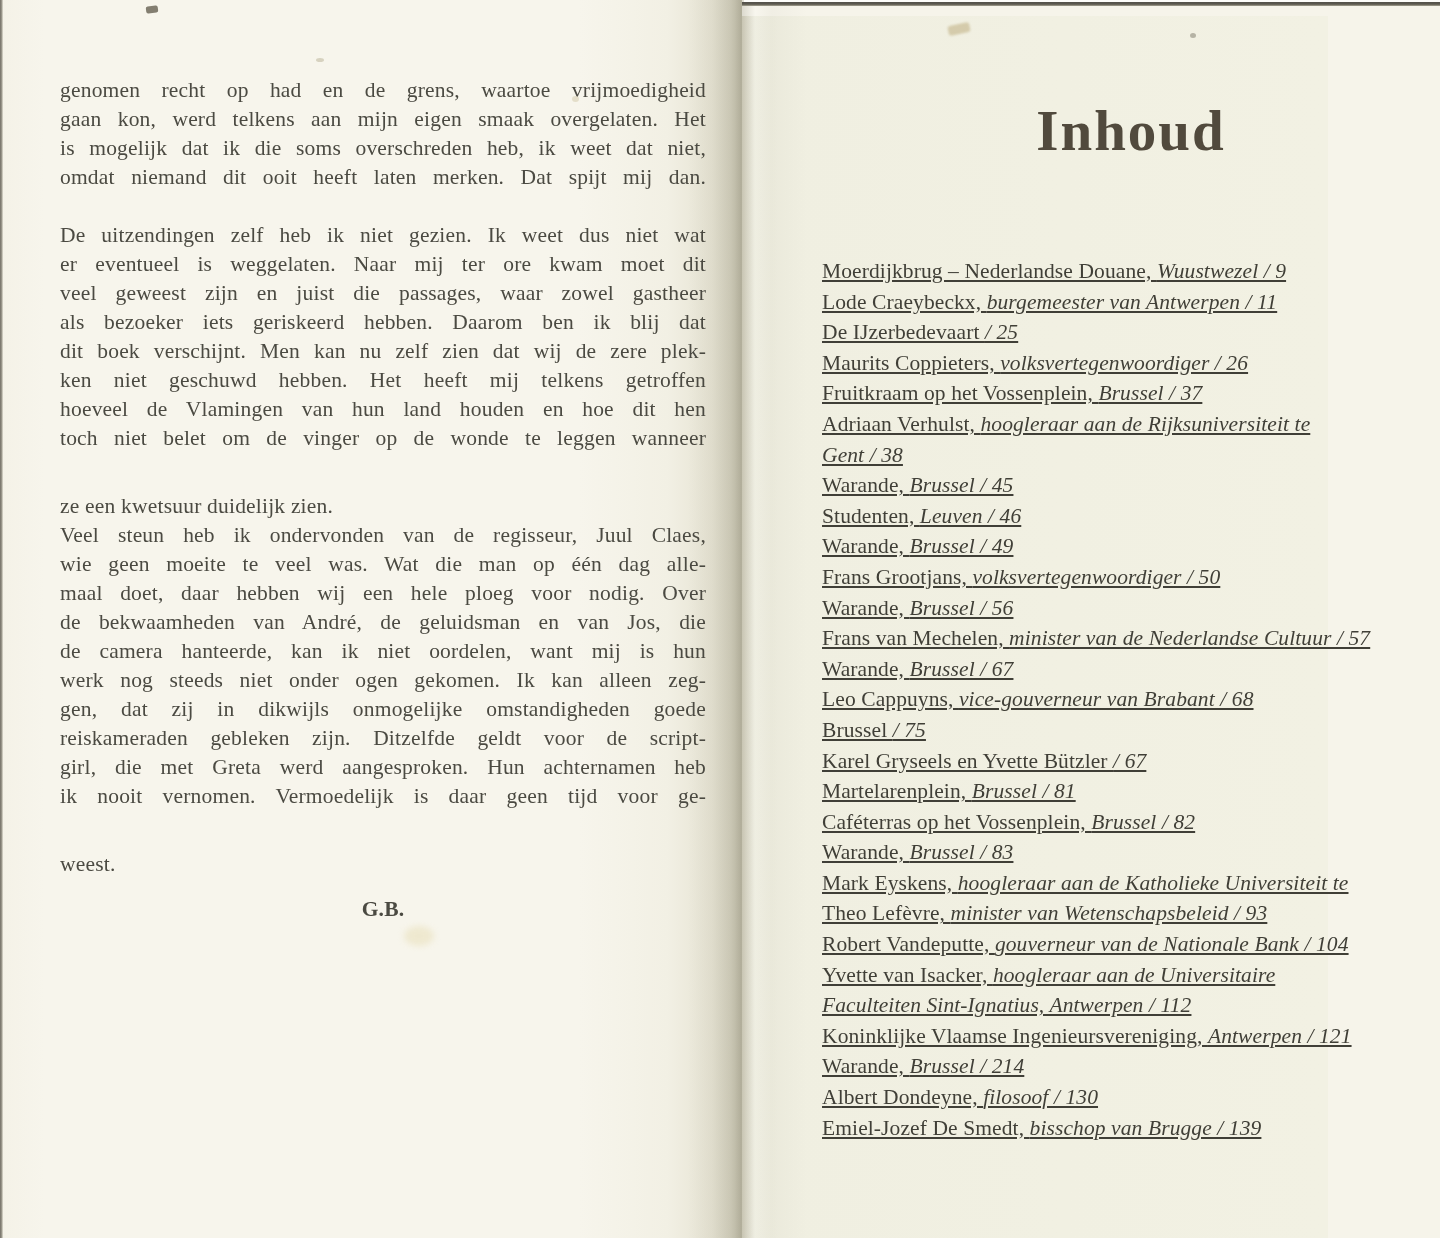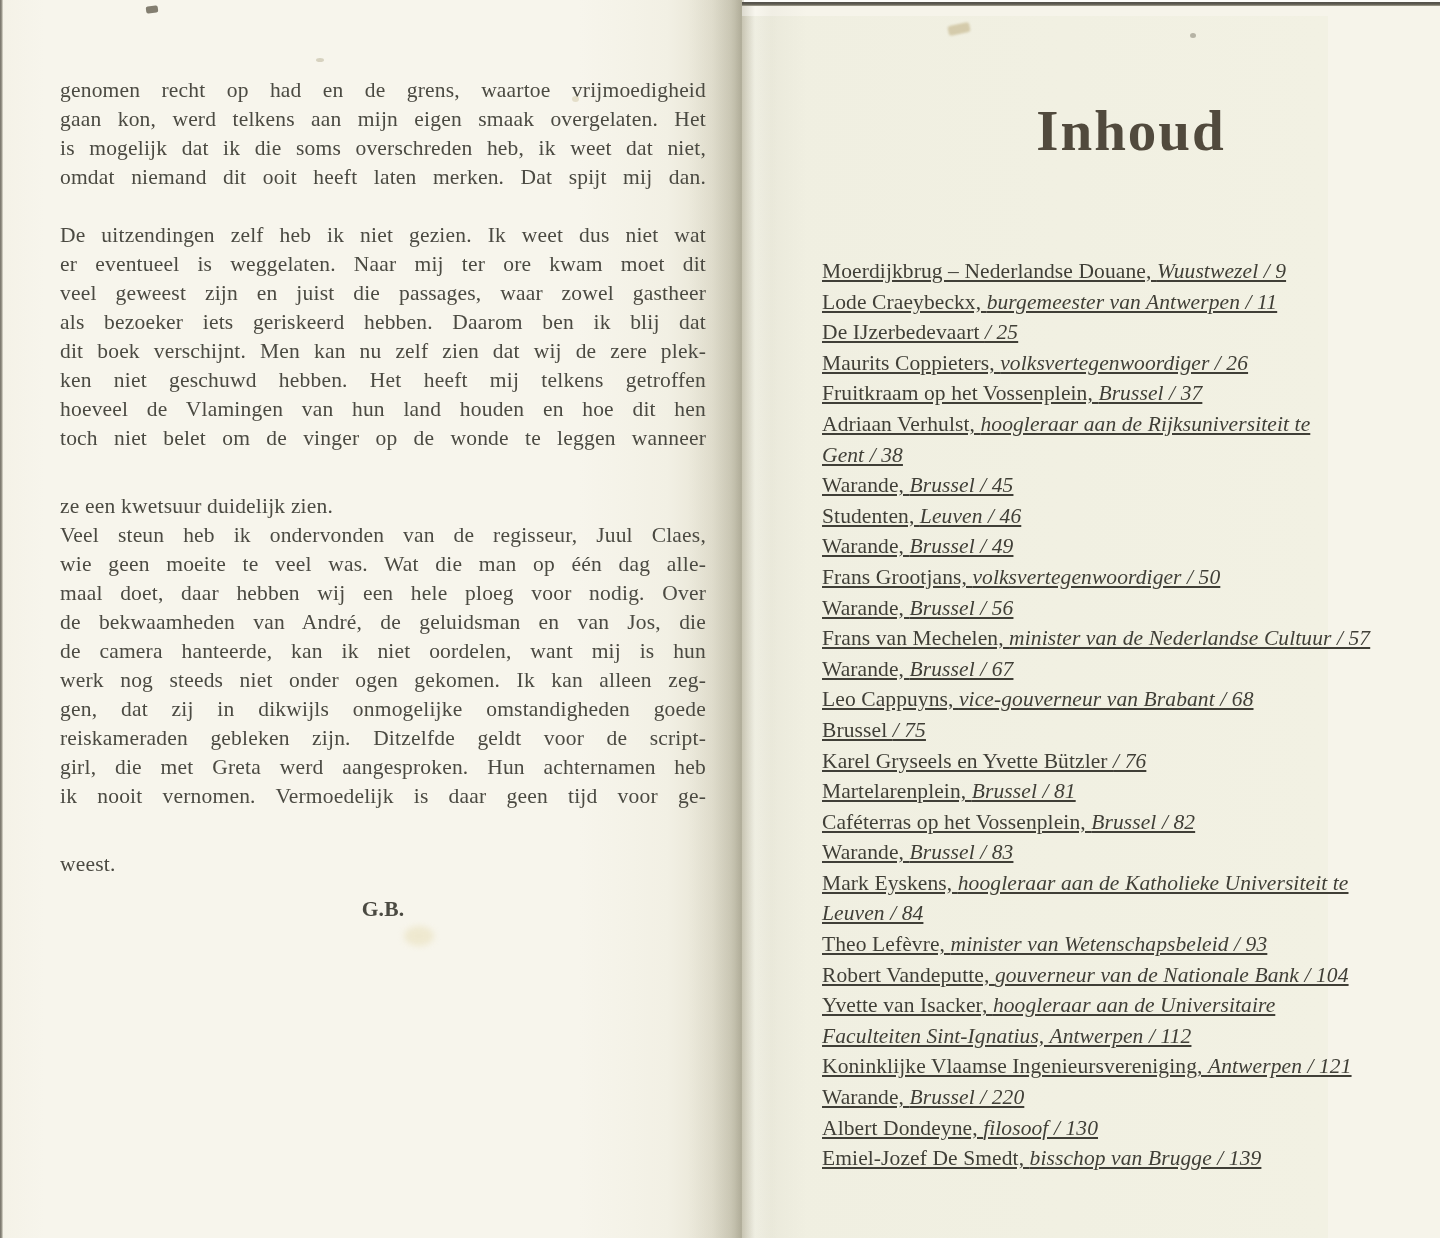--- a/index.html
+++ b/index.html
@@ -138,32 +138,31 @@
         <div class="tline"><span class="it">Gent / 38</span></div>
         <div class="tline"><span>Warande, </span><span class="it">Brussel / 45</span></div>
         <div class="tline"><span>Studenten, </span><span class="it">Leuven / 46</span></div>
         <div class="tline"><span>Warande, </span><span class="it">Brussel / 49</span></div>
         <div class="tline"><span>Frans Grootjans, </span><span class="it">volksvertegenwoordiger / 50</span></div>
         <div class="tline"><span>Warande, </span><span class="it">Brussel / 56</span></div>
         <div class="tline"><span>Frans van Mechelen, </span><span class="it">minister van de Nederlandse Cultuur / 57</span></div>
         <div class="tline"><span>Warande, </span><span class="it">Brussel / 67</span></div>
         <div class="tline"><span>Leo Cappuyns, </span><span class="it">vice-gouverneur van Brabant / 68</span></div>
         <div class="tline"><span>Brussel </span><span class="it">/ 75</span></div>
-        <div class="tline"><span>Karel Gryseels en Yvette Bützler </span><span class="it">/ 76</span></div>
+        <div class="tline"><span>Karel Gryseels en Yvette Bützler </span><span class="it">/ 67</span></div>
         <div class="tline"><span>Martelarenplein, </span><span class="it">Brussel / 81</span></div>
         <div class="tline"><span>Caféterras op het Vossenplein, </span><span class="it">Brussel / 82</span></div>
         <div class="tline"><span>Warande, </span><span class="it">Brussel / 83</span></div>
         <div class="tline"><span>Mark Eyskens, </span><span class="it">hoogleraar aan de Katholieke Universiteit te</span></div>
-        <div class="tline"><span class="it">Leuven / 84</span></div>
         <div class="tline"><span>Theo Lefèvre, </span><span class="it">minister van Wetenschapsbeleid / 93</span></div>
         <div class="tline"><span>Robert Vandeputte, </span><span class="it">gouverneur van de Nationale Bank / 104</span></div>
         <div class="tline"><span>Yvette van Isacker, </span><span class="it">hoogleraar aan de Universitaire</span></div>
         <div class="tline"><span class="it">Faculteiten Sint-Ignatius, Antwerpen / 112</span></div>
         <div class="tline"><span>Koninklijke Vlaamse Ingenieursvereniging, </span><span class="it">Antwerpen / 121</span></div>
-        <div class="tline"><span>Warande, </span><span class="it">Brussel / 220</span></div>
+        <div class="tline"><span>Warande, </span><span class="it">Brussel / 214</span></div>
         <div class="tline"><span>Albert Dondeyne, </span><span class="it">filosoof / 130</span></div>
         <div class="tline"><span>Emiel-Jozef De Smedt, </span><span class="it">bisschop van Brugge / 139</span></div>
       </div>
   </div>
 
   <div class="gutter-shadow"></div>
   <div class="left-edge"></div>
   <div class="top-edge-white"></div>
   <div class="top-edge-dark"></div>
 

